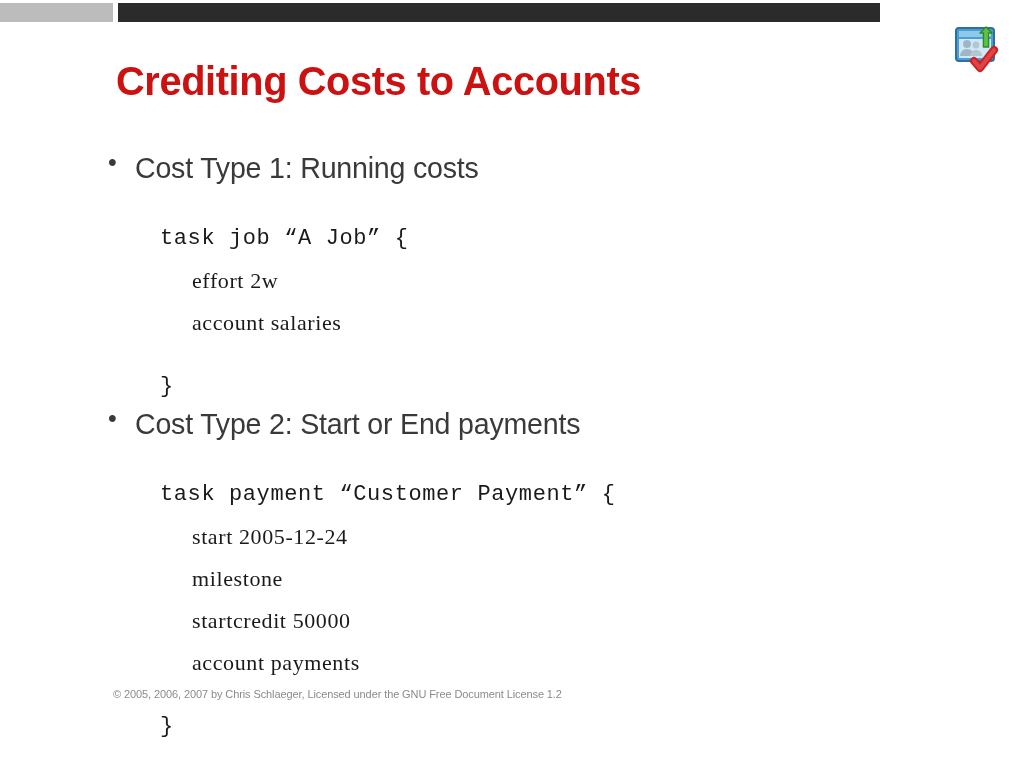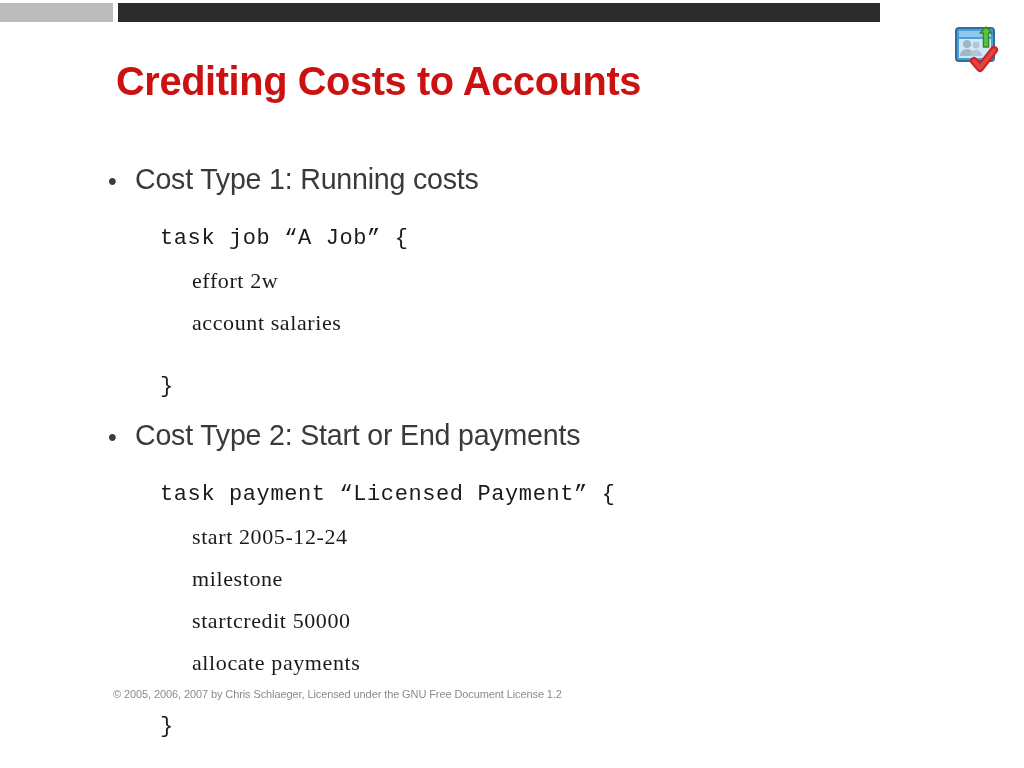--- a/index.html
+++ b/index.html
@@ -70,21 +70,21 @@
   .body-area {
     position: absolute;
     left: 0;
     top: 152px;
     width: 1024px;
   }
 
   .bullet-row {
     position: relative;
     display: flex;
-    align-items: flex-end;
+    align-items: flex-start;
     margin-left: 108px;
     height: 44px;
   }
   .bullet-dot {
     width: 27px;
     flex: 0 0 27px;
     font-size: 25px;
     line-height: 1;
     color: #3a3a3a;
     position: relative;
@@ -167,24 +167,24 @@
     </div>
     <div class="code-line code-indent-1">task job “A Job” {</div>
     <div class="code-line code-indent-2">effort 2w</div>
     <div class="code-line code-indent-2">account salaries</div>
     <div class="code-line code-indent-1">}</div>
 
     <div class="bullet-row">
       <span class="bullet-dot"></span>
       <span class="bullet-text">Cost Type 2: Start or End payments</span>
     </div>
-    <div class="code-line code-indent-1">task payment “Licensed Payment” {</div>
+    <div class="code-line code-indent-1">task payment “Customer Payment” {</div>
     <div class="code-line code-indent-2">start 2005-12-24</div>
     <div class="code-line code-indent-2">milestone</div>
     <div class="code-line code-indent-2">startcredit 50000</div>
-    <div class="code-line code-indent-2">allocate payments</div>
+    <div class="code-line code-indent-2">account payments</div>
     <div class="code-line code-indent-1">}</div>
 
   </div>
 
   <div class="footer">© 2005, 2006, 2007 by Chris Schlaeger, Licensed under the GNU Free Document License 1.2</div>
 
 </div>
 
 </body></html>

